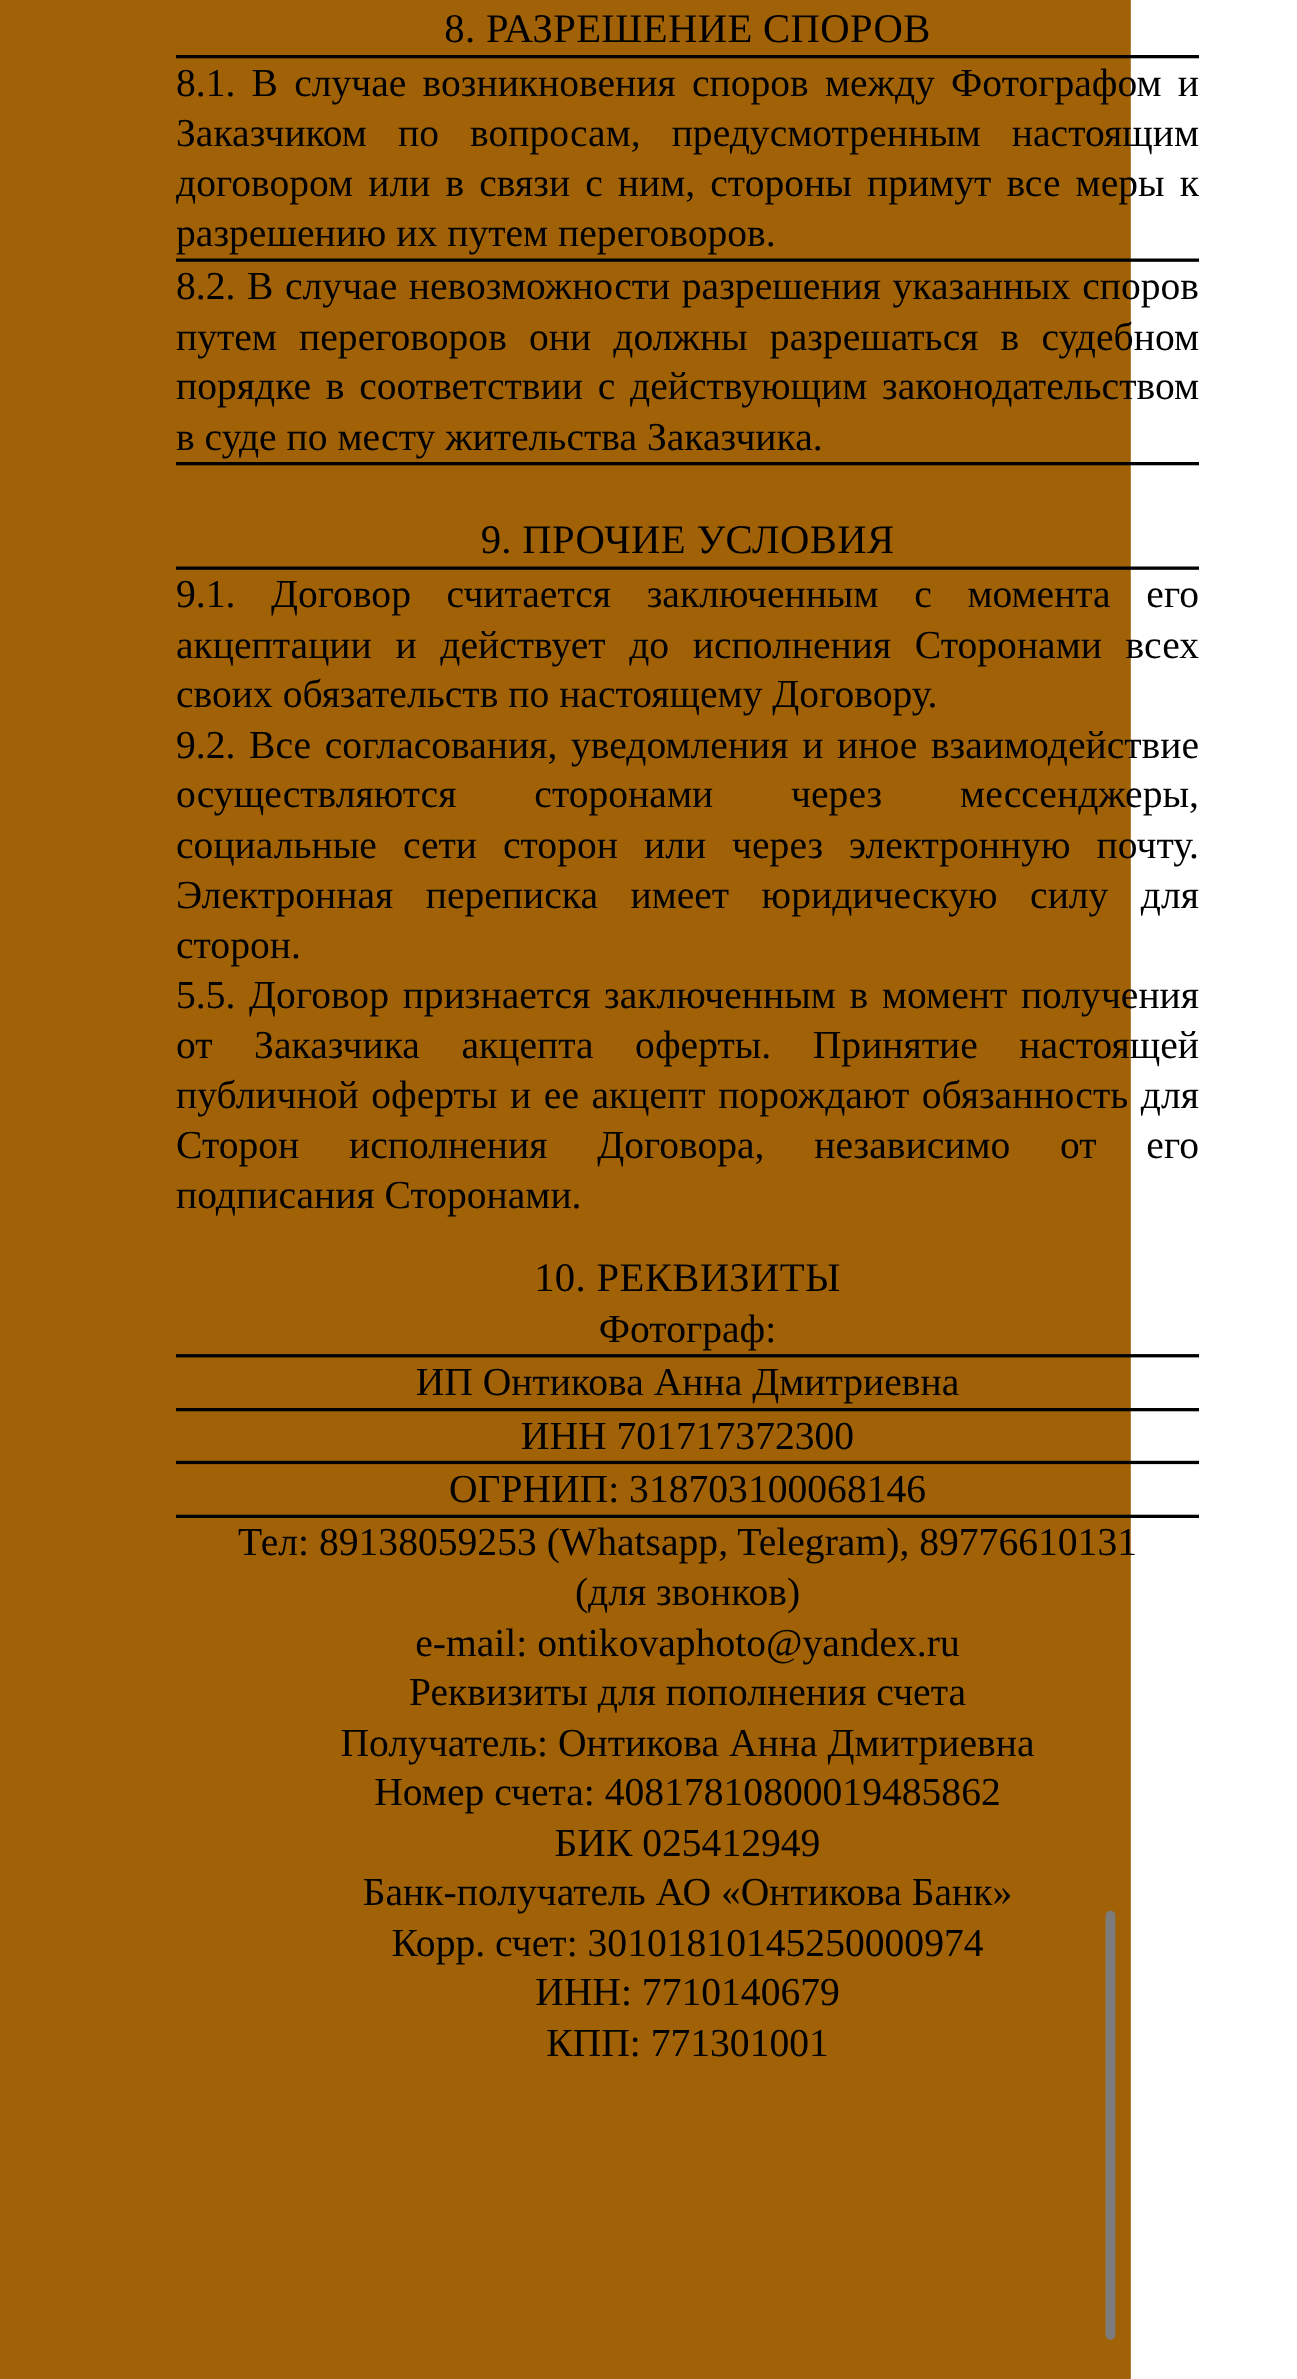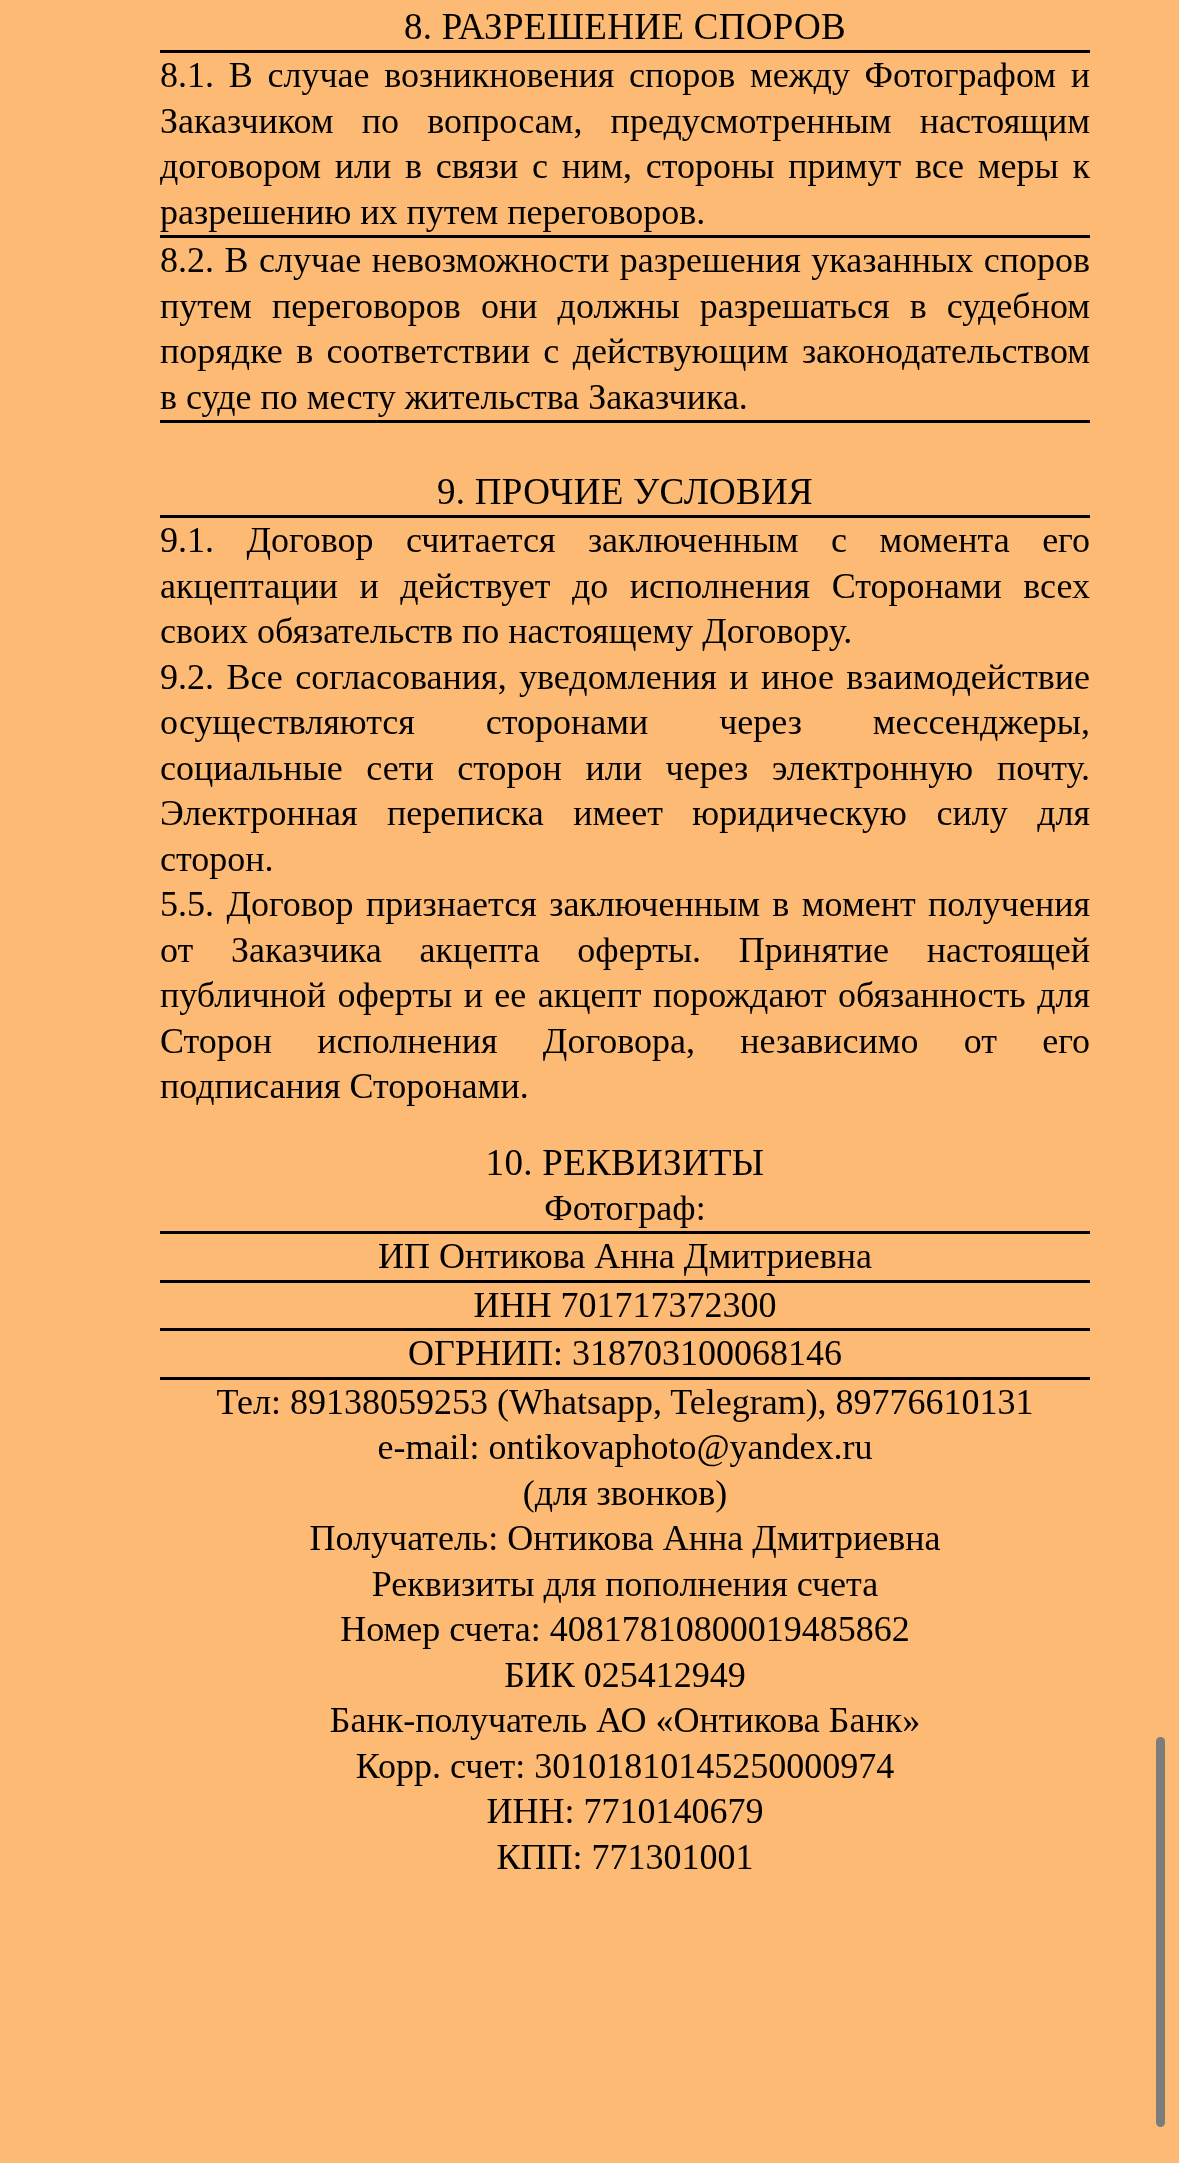--- a/index.html
+++ b/index.html
@@ -12,23 +12,23 @@
     height: 2163px;
     font-family: "Liberation Serif", "DejaVu Serif", serif;
     color: #000000;
     position: relative;
     overflow: hidden;
   }
   .page {
     position: absolute;
     left: 0;
     top: 0;
-    width: 1179px;
+    width: 1028px;
     height: 2163px;
-    background: #fdba74;
+    background: #a16207;
   }
   .doc {
     position: absolute;
     left: 160px;
     top: 0;
     width: 930px;
   }
   .heading {
     text-align: center;
     font-size: 37px;
@@ -112,27 +112,27 @@
     <hr class="rule">
 
     <p class="plain">ИНН 701717372300</p>
     <hr class="rule">
 
     <p class="plain">ОГРНИП: 318703100068146</p>
     <hr class="rule">
 
     <p class="plain">Тел: 89138059253 (Whatsapp, Telegram), 89776610131</p>
 
+    <p class="plain">(для звонков)</p>
+
     <p class="plain">e-mail: ontikovaphoto@yandex.ru</p>
 
-    <p class="plain">(для звонков)</p>
+    <p class="plain">Реквизиты для пополнения счета</p>
 
     <p class="plain">Получатель: Онтикова Анна Дмитриевна</p>
-
-    <p class="plain">Реквизиты для пополнения счета</p>
 
     <p class="plain">Номер счета: 40817810800019485862</p>
 
     <p class="plain">БИК 025412949</p>
 
     <p class="plain">Банк-получатель АО «Онтикова Банк»</p>
 
     <p class="plain">Корр. счет: 30101810145250000974</p>
 
     <p class="plain">ИНН: 7710140679</p>

